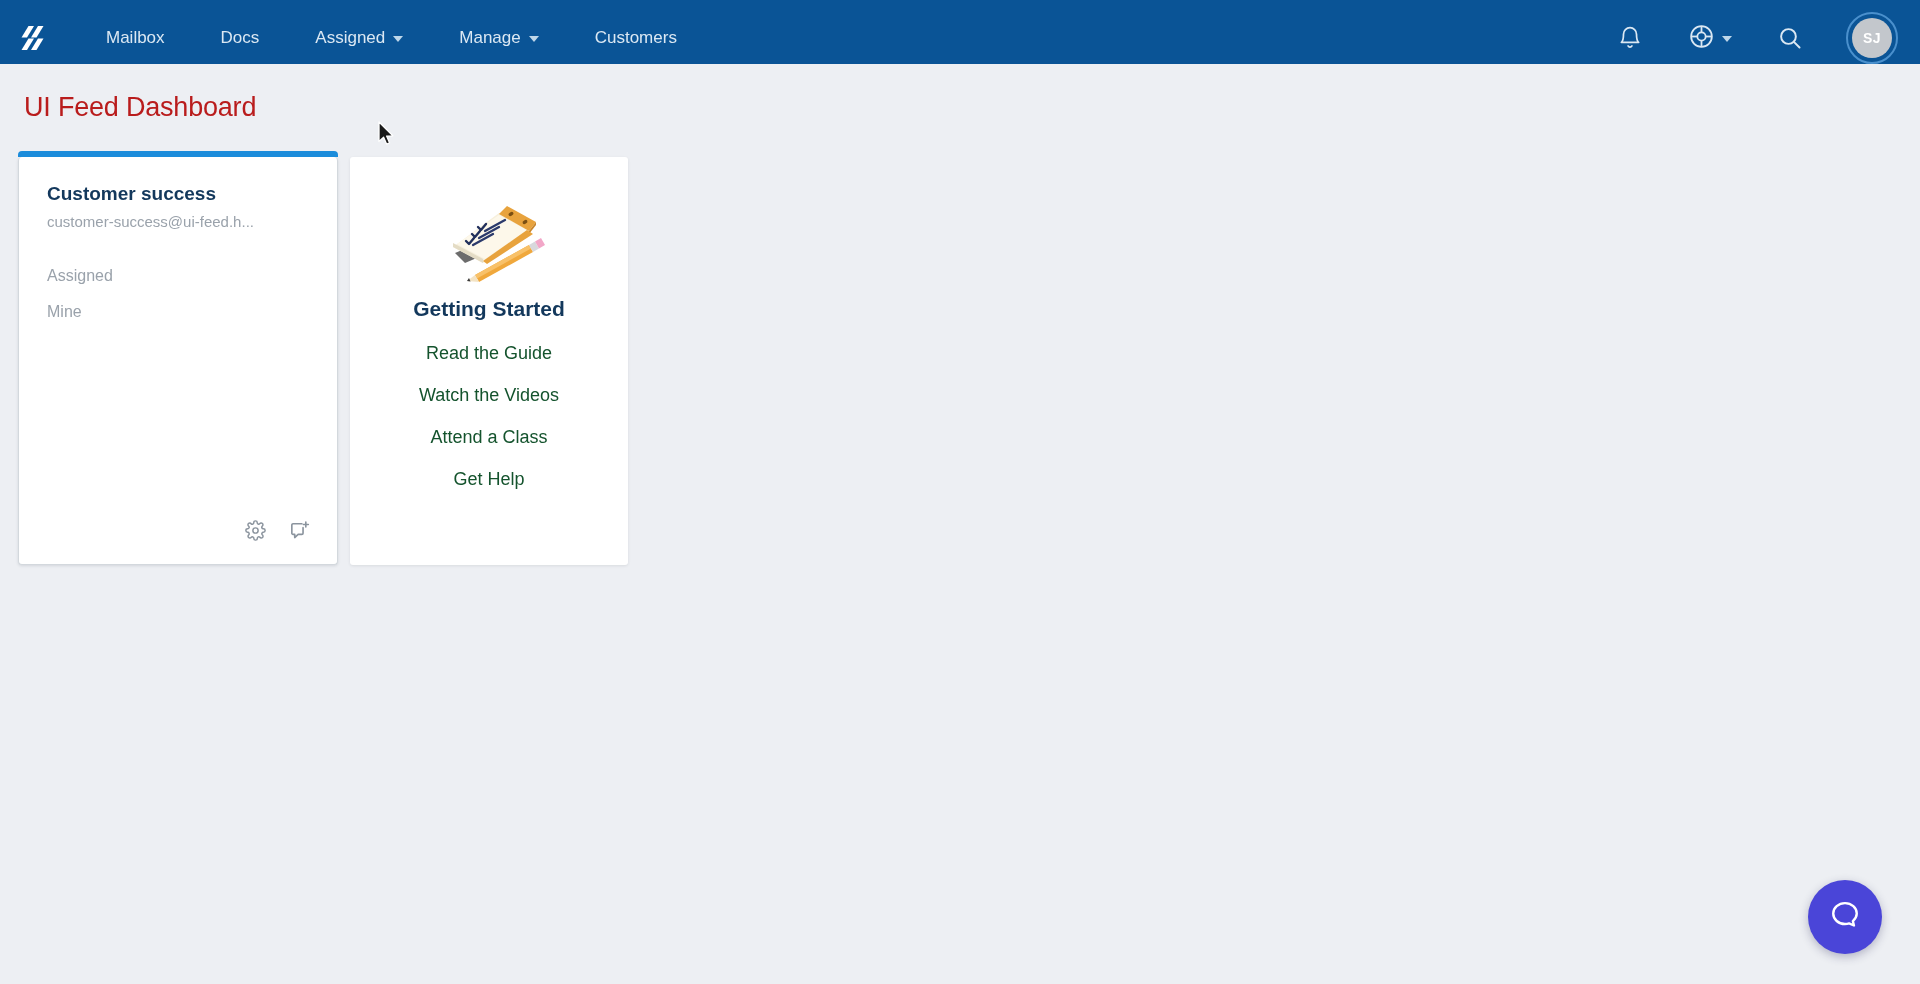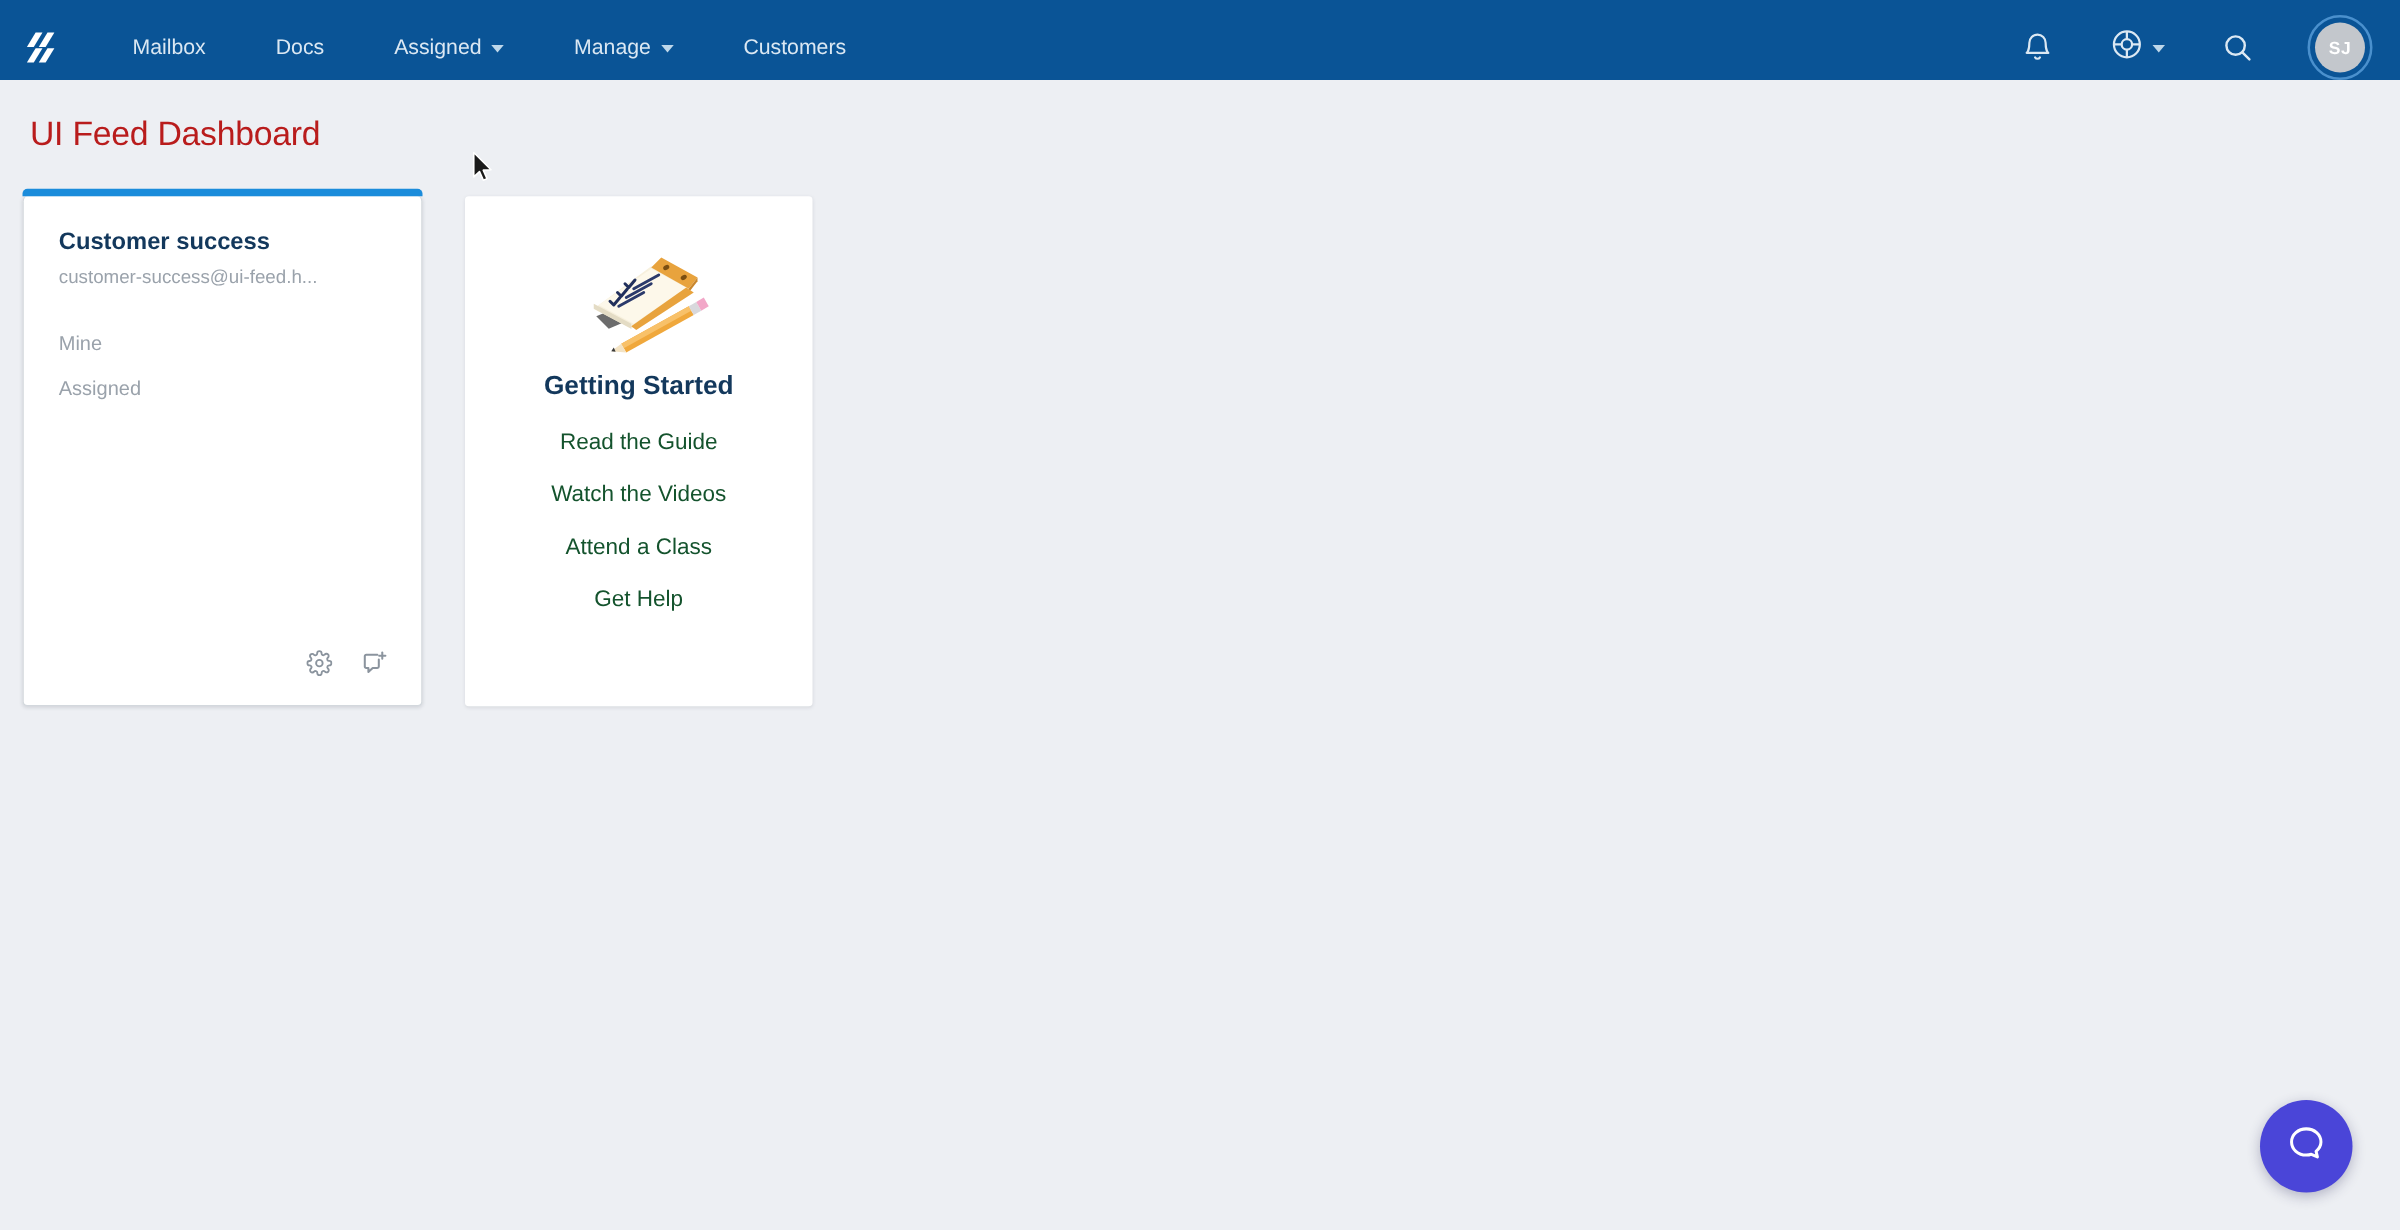--- a/index.html
+++ b/index.html
@@ -130,21 +130,21 @@
     font-size: 27px;
     font-weight: normal;
     color: #b91c1c;
     letter-spacing: -0.2px;
     margin: 0 0 34px 6px;
   }
 
   .cards-row {
     display: flex;
     align-items: flex-start;
-    gap: 34px;
+    gap: 12px;
   }
 
   
   .mailbox-card {
     width: 320px;
     height: 408px;
     background: #ffffff;
     border: 1px solid #d3d8dd;
     border-top: none;
     border-radius: 4px;
@@ -342,26 +342,26 @@
 
   <div class="cards-row">
 
     <div class="mailbox-card">
       <div class="mailbox-body">
         <div class="mailbox-name">Customer success</div>
         <div class="mailbox-email">customer-success@ui-feed.h...</div>
 
 
         <div class="folder-row">
-          <span class="folder-label">Mine</span>
+          <span class="folder-label">Assigned</span>
           <span class="folder-count"></span>
         </div>
 
         <div class="folder-row">
-          <span class="folder-label">Assigned</span>
+          <span class="folder-label">Mine</span>
           <span class="folder-count"></span>
         </div>
       </div>
 
       <div class="mailbox-footer">
         <span class="foot-icon">
           <svg width="21" height="21" viewBox="0 0 24 24" fill="none" stroke="#8b949e" stroke-width="1.7" stroke-linecap="round" stroke-linejoin="round">
             <circle cx="12" cy="12" r="3"></circle>
             <path d="M19.4 15a1.6 1.6 0 0 0 .3 1.8l.1.1a2 2 0 1 1-2.8 2.8l-.1-.1a1.6 1.6 0 0 0-1.8-.3 1.6 1.6 0 0 0-1 1.5V21a2 2 0 1 1-4 0v-.1A1.6 1.6 0 0 0 9 19.4a1.6 1.6 0 0 0-1.8.3l-.1.1a2 2 0 1 1-2.8-2.8l.1-.1a1.6 1.6 0 0 0 .3-1.8 1.6 1.6 0 0 0-1.5-1H3a2 2 0 1 1 0-4h.1A1.6 1.6 0 0 0 4.6 9a1.6 1.6 0 0 0-.3-1.8l-.1-.1a2 2 0 1 1 2.8-2.8l.1.1a1.6 1.6 0 0 0 1.8.3H9a1.6 1.6 0 0 0 1-1.5V3a2 2 0 1 1 4 0v.1a1.6 1.6 0 0 0 1 1.5 1.6 1.6 0 0 0 1.8-.3l.1-.1a2 2 0 1 1 2.8 2.8l-.1.1a1.6 1.6 0 0 0-.3 1.8V9a1.6 1.6 0 0 0 1.5 1H21a2 2 0 1 1 0 4h-.1a1.6 1.6 0 0 0-1.5 1z"></path>
           </svg>

